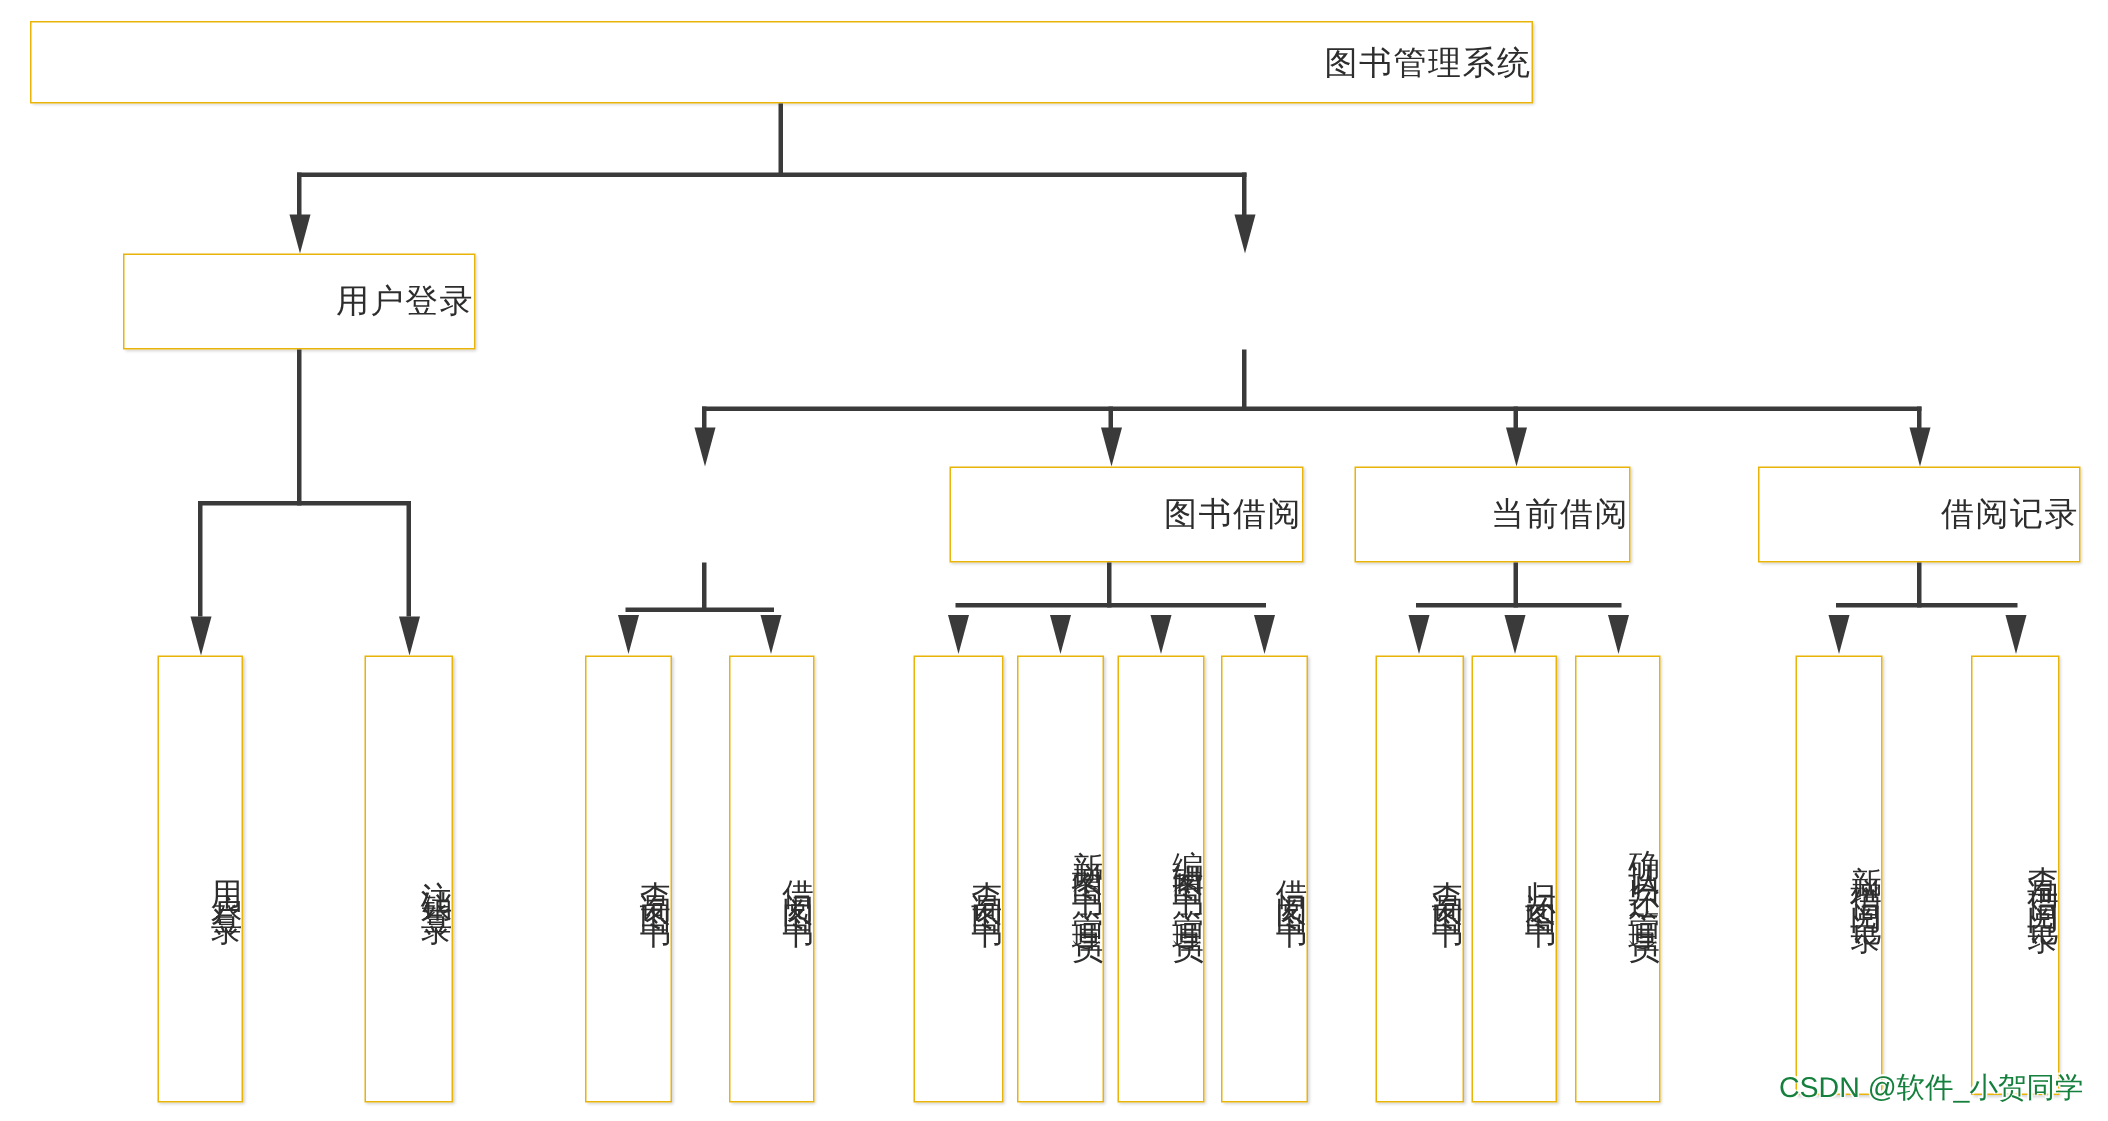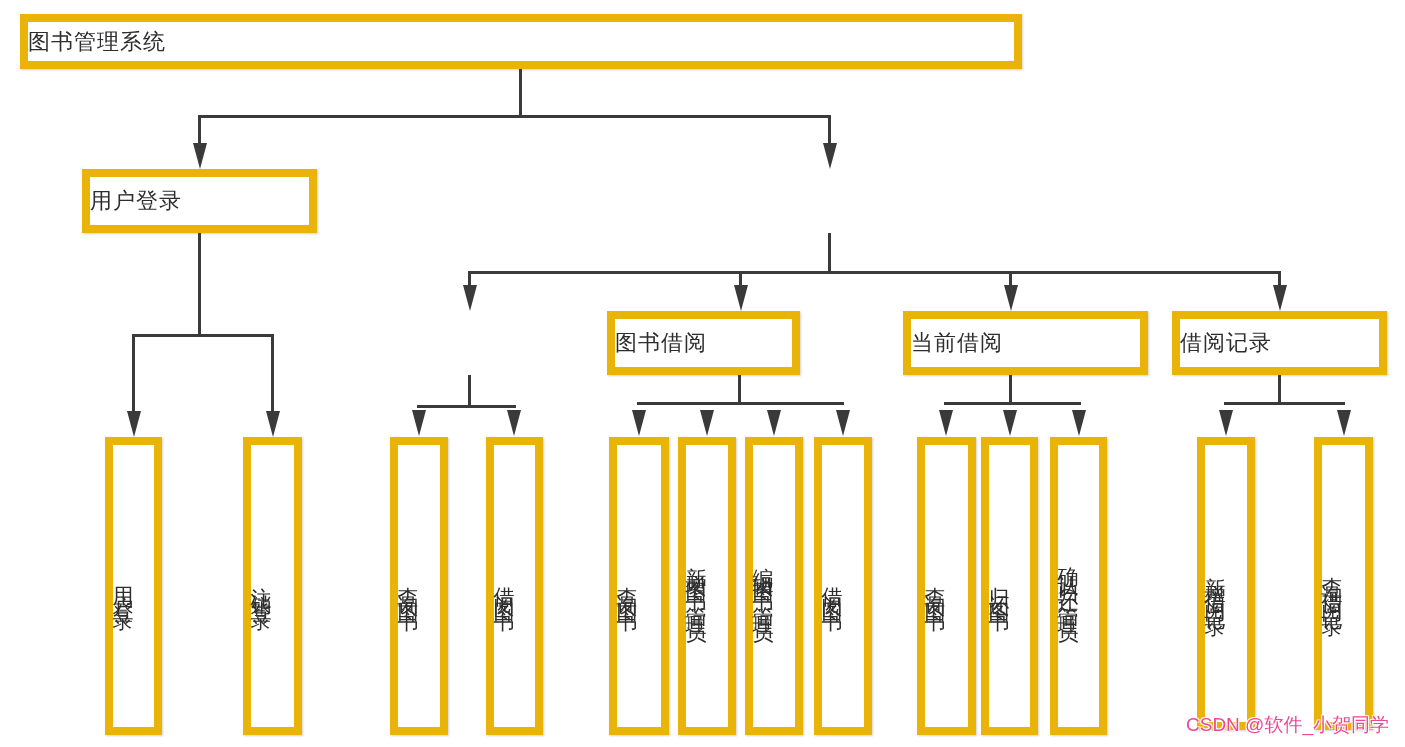--- a/index.html
+++ b/index.html
@@ -1,23 +1,23 @@
 <!DOCTYPE html>
 <html><head>
 <meta charset="utf-8">
 <style>
   html,body{margin:0;padding:0;background:#ffffff;}
   body{font-family:"Liberation Sans","DejaVu Sans",sans-serif;}
   #canvas{position:relative;width:1405px;height:747px;background:#ffffff;overflow:hidden;}
   .node{
     position:absolute;
-    border:8px solid #eab308;
+    border:1px solid #eab308;
     background:#ffffff;
     box-sizing:border-box;
-    display:flex;align-items:center;justify-content:flex-start;
+    display:flex;align-items:center;justify-content:flex-end;
     color:#2d2d2d;
     box-shadow:1px 1px 2px rgba(0,0,0,0.18);
   }
   .hlabel{font-size:22px;letter-spacing:1px;white-space:nowrap;}
   .leaf span{
     writing-mode:vertical-rl;
     text-orientation:mixed;
     font-size:21px;
     letter-spacing:8px;
     line-height:1;
@@ -25,21 +25,21 @@
   }
   .line{position:absolute;background:#3a3a3a;}
   .arrow{
     position:absolute;width:0;height:0;
     border-left:7px solid transparent;
     border-right:7px solid transparent;
     border-top:26px solid #3a3a3a;
   }
   #watermark{
     position:absolute;left:1186px;top:712px;
-    font-size:19px;color:#ec4899;white-space:nowrap;z-index:20;
+    font-size:19px;color:#15803d;white-space:nowrap;z-index:20;
     text-shadow:-1px -1px 0 rgba(255,255,255,.85),1px -1px 0 rgba(255,255,255,.85),
                 -1px 1px 0 rgba(255,255,255,.85),1px 1px 0 rgba(255,255,255,.85);
   }
 </style>
 </head>
 <body>
 
 <div id="canvas">
 
   <div class="node" style="left:20px;top:14px;width:1002px;height:55px;">
@@ -68,24 +68,24 @@
   <div class="line" style="left:468px;top:271px;width:813px;height:3px;"></div>
   <div class="line" style="left:468px;top:271px;width:3px;height:16px;"></div>
   <div class="arrow" style="left:462.5px;top:285px;"></div>
   <div class="line" style="left:739px;top:271px;width:3px;height:16px;"></div>
   <div class="arrow" style="left:733.5px;top:285px;"></div>
   <div class="line" style="left:1009px;top:271px;width:3px;height:16px;"></div>
   <div class="arrow" style="left:1003.5px;top:285px;"></div>
   <div class="line" style="left:1278px;top:271px;width:3px;height:16px;"></div>
   <div class="arrow" style="left:1272.5px;top:285px;"></div>
 
-  <div class="node" style="left:607px;top:311px;width:193px;height:64px;">
+  <div class="node" style="left:633px;top:311px;width:236px;height:64px;">
     <span class="hlabel">图书借阅</span>
   </div>
-  <div class="node" style="left:903px;top:311px;width:245px;height:64px;">
+  <div class="node" style="left:903px;top:311px;width:184px;height:64px;">
     <span class="hlabel">当前借阅</span>
   </div>
   <div class="node" style="left:1172px;top:311px;width:215px;height:64px;">
     <span class="hlabel">借阅记录</span>
   </div>
 
   <div class="line" style="left:468px;top:375px;width:3px;height:33px;"></div>
   <div class="line" style="left:417px;top:405px;width:99px;height:3px;"></div>
   <div class="arrow" style="left:411.5px;top:410px;"></div>
   <div class="arrow" style="left:507px;top:410px;"></div>

